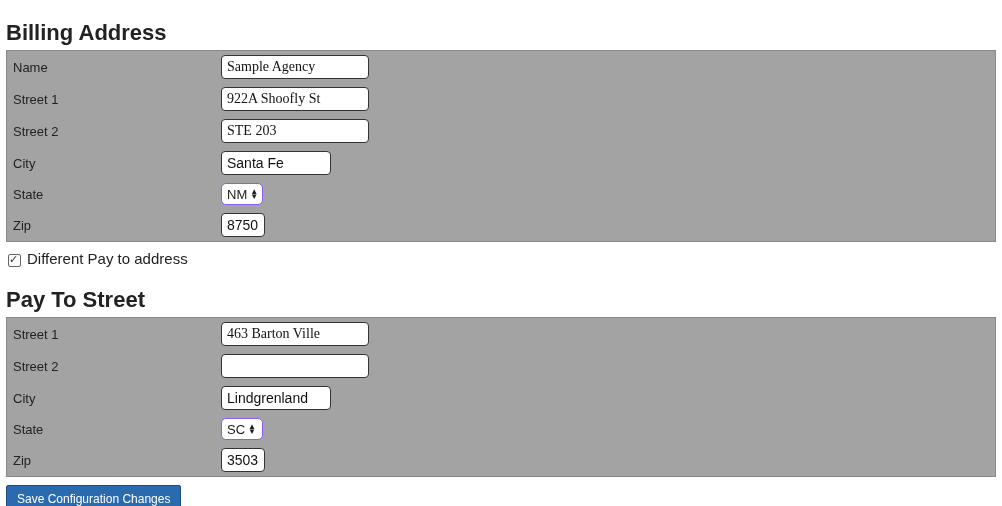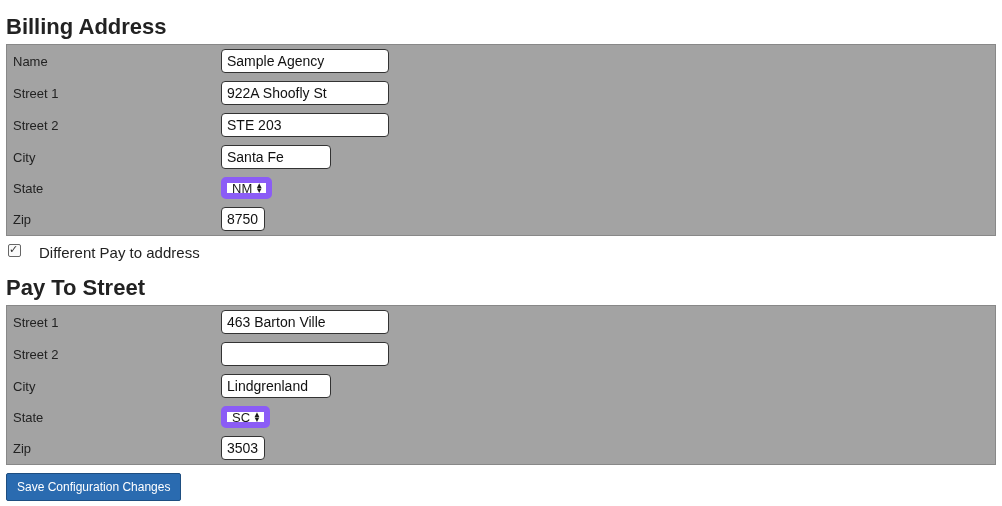--- a/index.html
+++ b/index.html
@@ -17,21 +17,21 @@
       overflow-y: scroll;
       position: relative;
     }
     .container {
       padding: 0 6px 6px 6px;
     }
     .section-title {
       font-size: 22px;
       font-weight: 700;
       color: #222;
-      margin-top: 14px;
+      margin-top: 20px;
       margin-bottom: 4px;
     }
     .form-panel {
       background: #a3a3a3;
       border: 1px solid #888;
       padding: 0;
     }
     .form-row {
       display: flex;
       align-items: center;
@@ -47,47 +47,47 @@
     }
     .text-input {
       border: 1px solid #333;
       border-radius: 4px;
       font-size: 14px;
       padding: 3px 5px;
       background: #fff;
       color: #111;
       height: 24px;
     }
-    .w-long { width: 168px; }
+    .w-long { width: 148px; font-family: Liberation Serif, serif; }
     .w-med  { width: 110px; }
     .w-short { width: 44px; }
     .select-wrap {
       display: inline-flex;
       align-items: center;
-      border: 6px solid #8b5cf6;
+      border: 1px solid #8b5cf6;
       border-radius: 5px;
       background: #fff;
       height: 22px;
       padding: 0 3px 0 5px;
       font-size: 13px;
       min-width: 42px;
     }
     .select-wrap .sel-text {
       padding-right: 3px;
     }
     .select-wrap .sel-arrows {
       display: inline-flex;
       flex-direction: column;
       line-height: 5px;
       font-size: 8px;
     }
     .checkbox-row {
       display: flex;
-      align-items: flex-start;
-      gap: 18px;
+      align-items: flex-end;
+      gap: 6px;
       margin: 8px 0 6px 0;
       padding-left: 2px;
     }
     .checkbox {
       width: 13px;
       height: 13px;
       appearance: none;
       border: 1px solid #666;
       border-radius: 2px;
       background: #fafafa;

